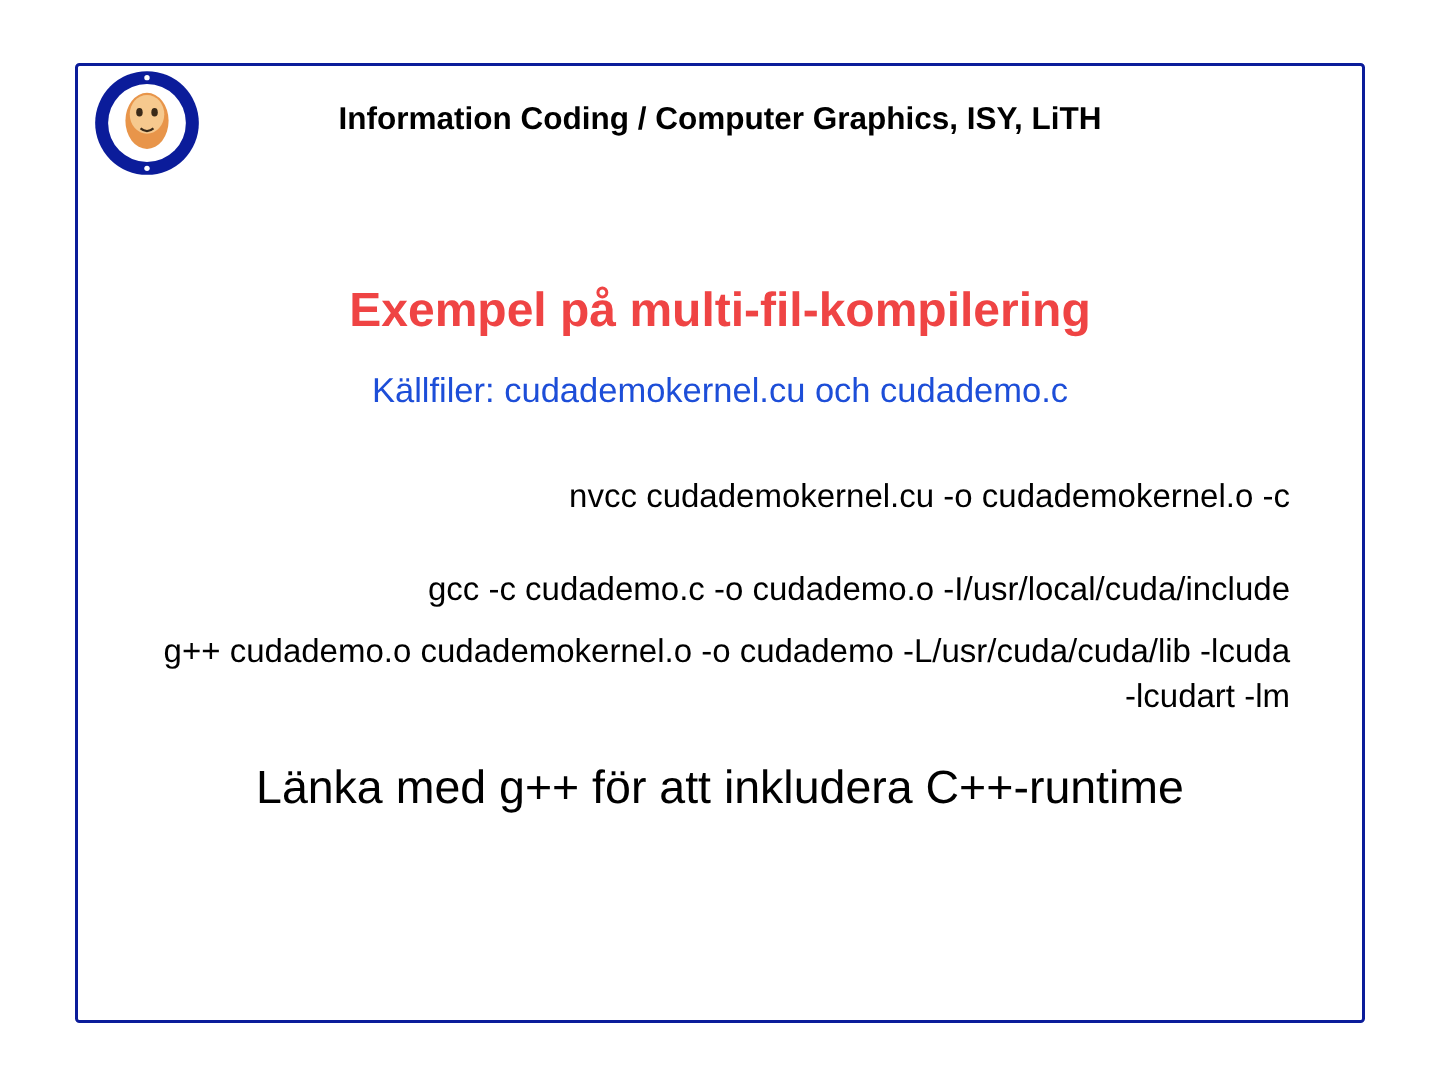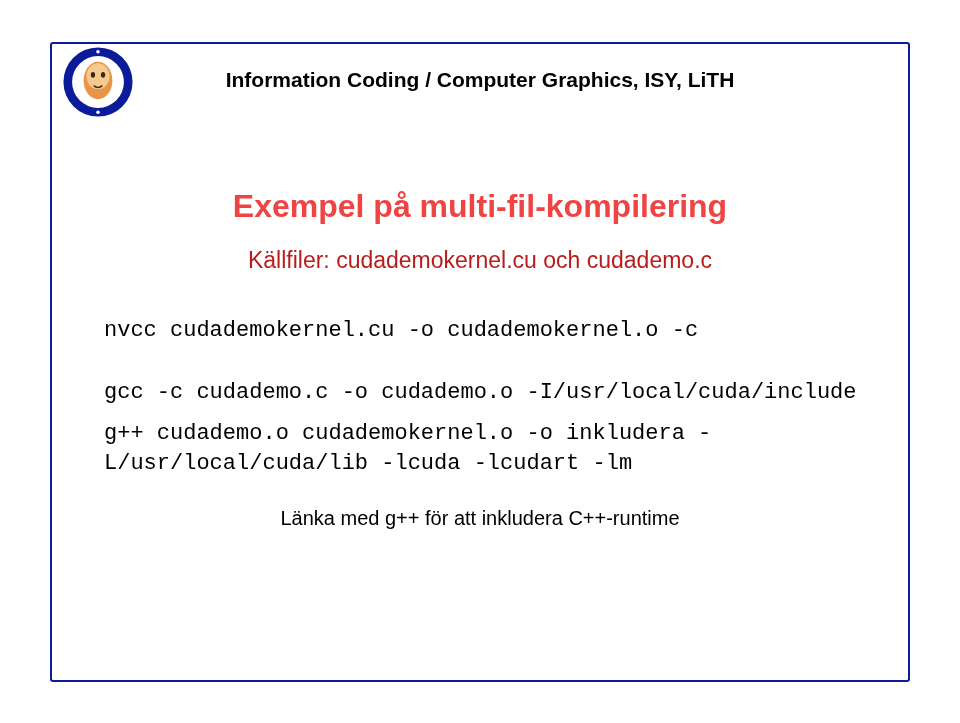--- a/index.html
+++ b/index.html
@@ -62,38 +62,38 @@
   .heading {
     text-align: center;
     font-size: 32px;
     font-weight: bold;
     color: #ef4444;
     margin-bottom: 22px;
   }
   .subheading {
     text-align: center;
     font-size: 23px;
-    color: #b91c1c;
+    color: #1d4ed8;
     margin-bottom: 42px;
   }
   .codeblock {
-    font-family: Liberation Mono, monospace;
+    font-family: Liberation Sans, sans-serif;
     font-size: 22px;
     color: #000;
     line-height: 1.35;
     white-space: pre-wrap;
-    text-align: left;
+    text-align: right;
     margin-left: 4px;
   }
   .cmd1 { margin-bottom: 32px; }
   .cmd2 { margin-bottom: 12px; }
   .cmd3 { margin-bottom: 28px; }
   .footnote {
     text-align: center;
-    font-size: 20px;
+    font-size: 31px;
     color: #000;
   }
 </style>
 </head>
 <body>
 
 <div class="page">
   <div class="outer-border"></div>
 
   <div class="header-band">
@@ -114,17 +114,17 @@
     </div>
     <div class="header-title">Information Coding / Computer Graphics, ISY, LiTH</div>
   </div>
 
   <div class="content">
     <div class="heading">Exempel på multi-fil-kompilering</div>
     <div class="subheading">Källfiler: cudademokernel.cu och cudademo.c</div>
 
     <div class="codeblock cmd1">nvcc cudademokernel.cu -o cudademokernel.o -c</div>
     <div class="codeblock cmd2">gcc -c cudademo.c -o cudademo.o -I/usr/local/cuda/include</div>
-    <div class="codeblock cmd3">g++ cudademo.o cudademokernel.o -o inkludera -L/usr/local/cuda/lib -lcuda -lcudart -lm</div>
+    <div class="codeblock cmd3">g++ cudademo.o cudademokernel.o -o cudademo -L/usr/cuda/cuda/lib -lcuda -lcudart -lm</div>
 
     <div class="footnote">Länka med g++ för att inkludera C++-runtime</div>
   </div>
 </div>
 
 </body></html>

